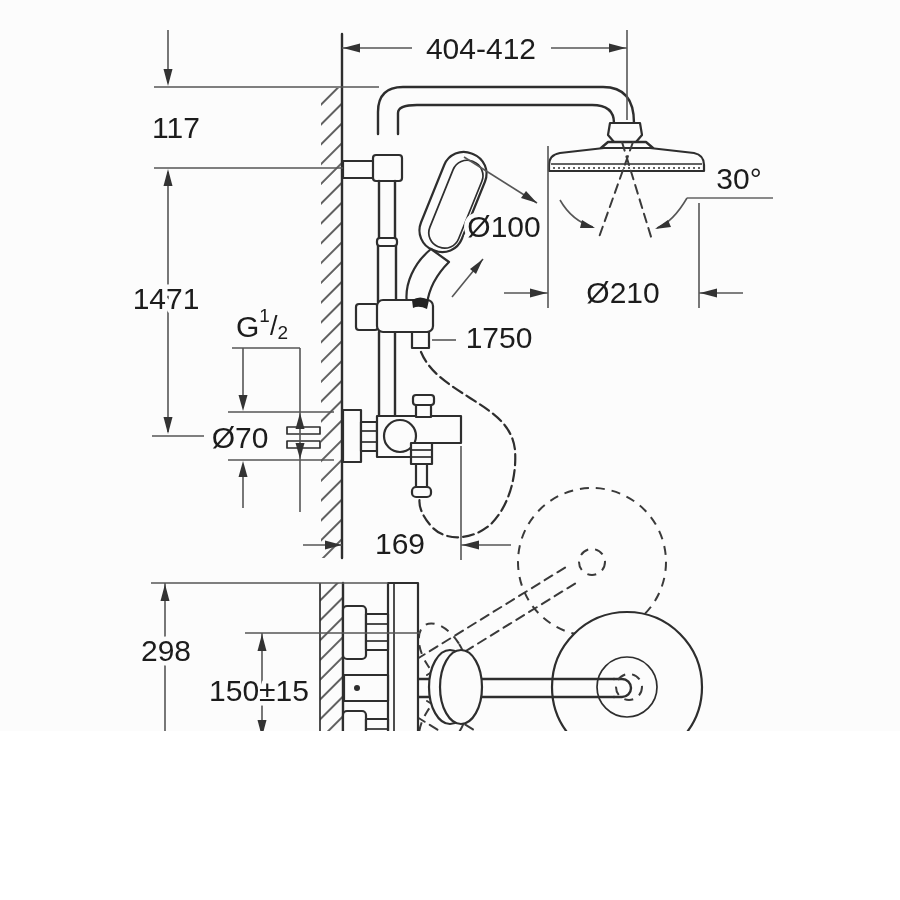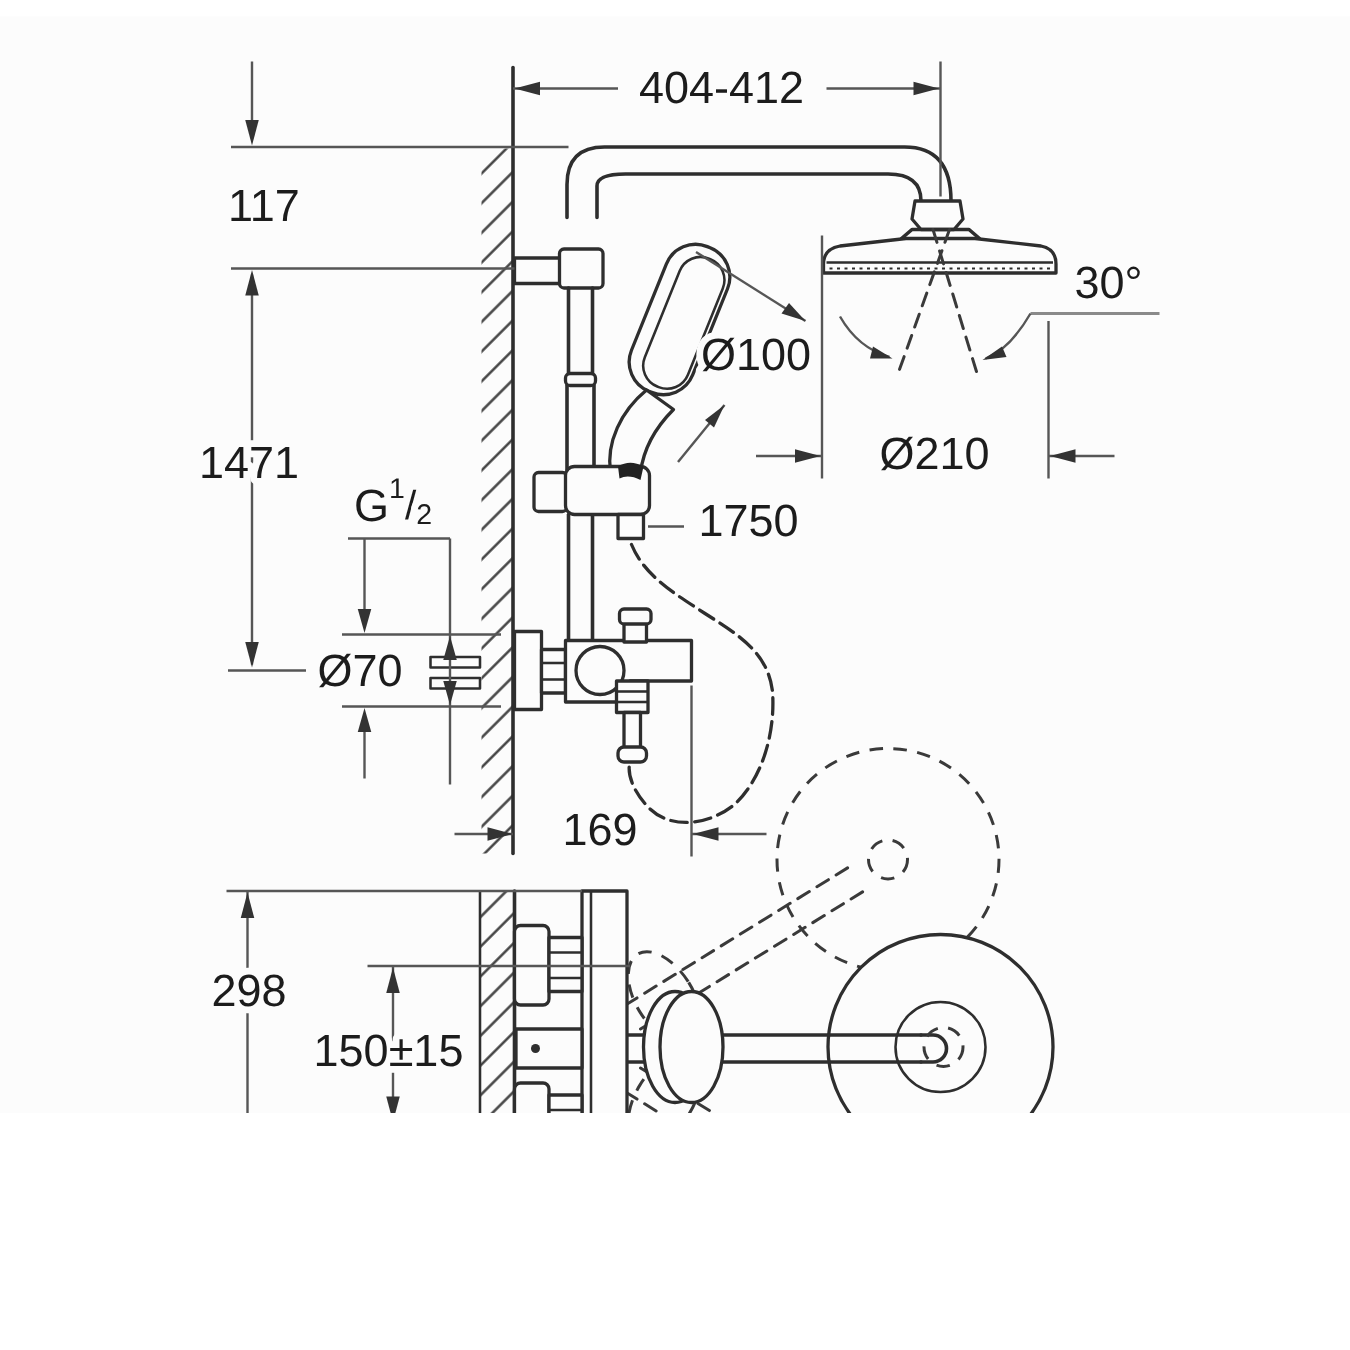--- a/index.html
+++ b/index.html
@@ -1,17 +1,17 @@
 <!DOCTYPE html>
 <html><head>
 <meta charset="utf-8">
 <style>
   html,body{margin:0;padding:0;background:#ffffff;}
   .stage{width:900px;height:731px;position:relative;background:#fcfcfc;overflow:hidden;
-         font-family:"Liberation Sans", sans-serif;margin-top:11px;}
+         font-family:"Liberation Sans", sans-serif;}
   svg{display:block}
   text{font-family:"Liberation Sans", sans-serif;font-size:30px;fill:#1c1c1c;
        paint-order:stroke;stroke:#fcfcfc;stroke-width:9px;stroke-linejoin:round;}
   .obj{fill:none;stroke:#2e2e2e;stroke-width:2.4;stroke-linejoin:round;stroke-linecap:round;}
   .obj2{fill:none;stroke:#2e2e2e;stroke-width:1.7;stroke-linejoin:round;}
   .fill{fill:#fcfcfc;stroke:#2e2e2e;stroke-width:2.2;stroke-linejoin:round;}
   .dim{fill:none;stroke:#565656;stroke-width:1.6;}
   .ah{fill:#333333;stroke:none;}
   .dash{fill:none;stroke:#3a3a3a;stroke-width:2;stroke-dasharray:9 6;stroke-linecap:round;}
   .cdash{fill:none;stroke:#3a3a3a;stroke-width:2;stroke-dasharray:9 7;}

